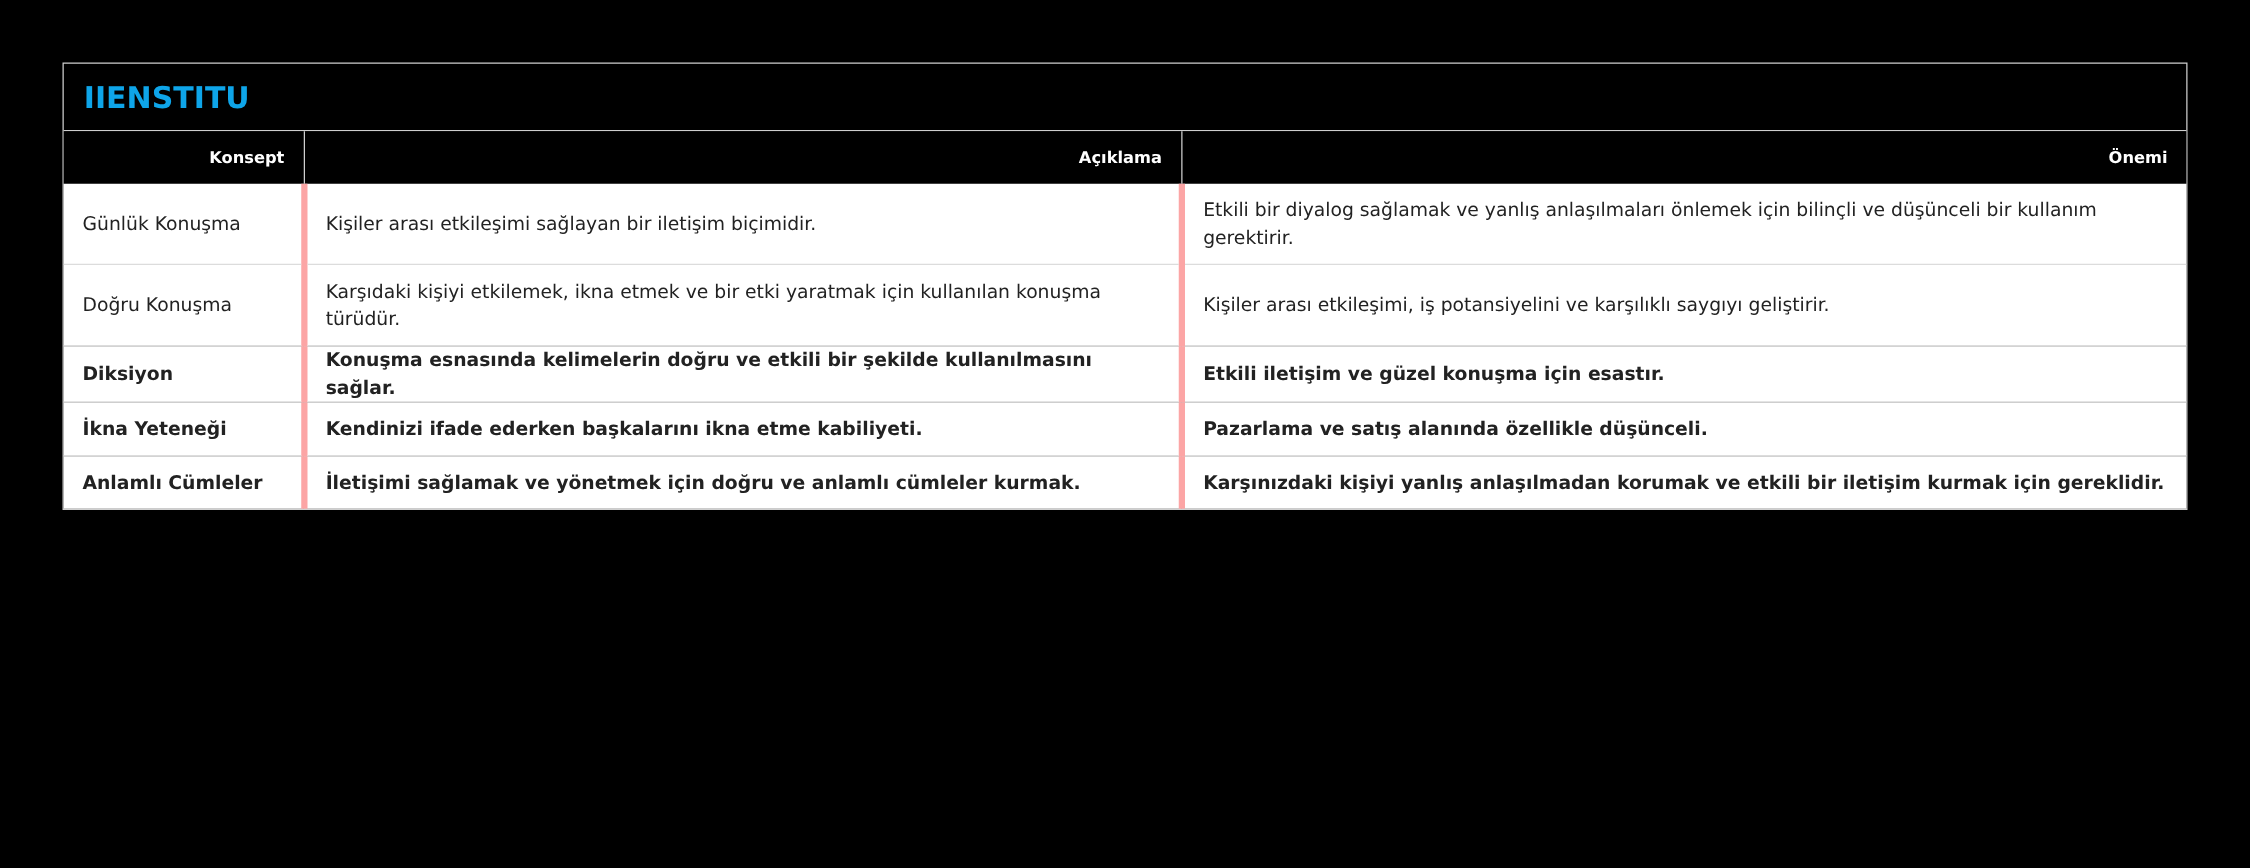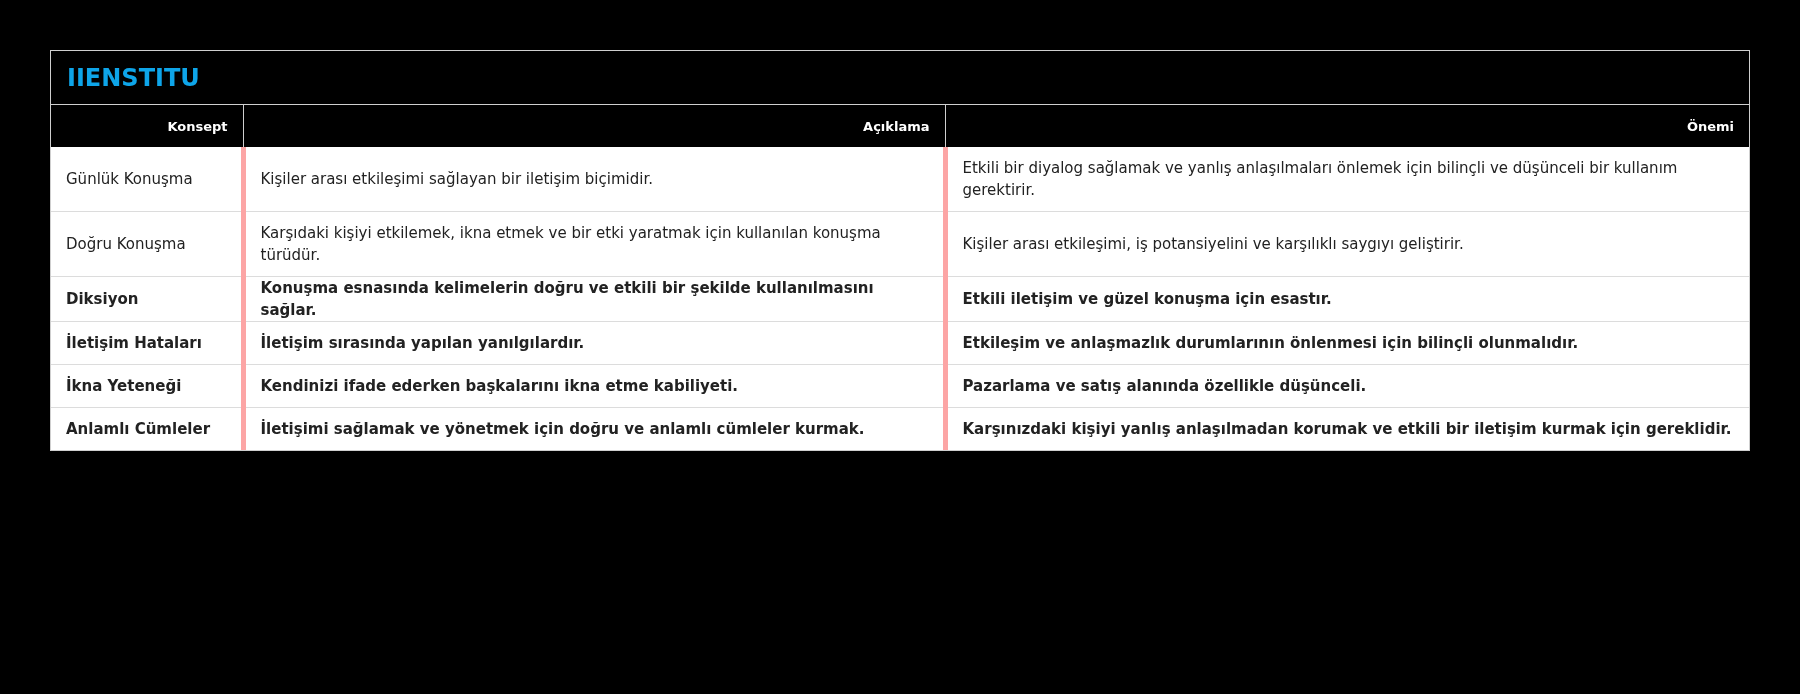--- a/index.html
+++ b/index.html
@@ -66,25 +66,20 @@
         <td>Doğru Konuşma</td>
         <td>Karşıdaki kişiyi etkilemek, ikna etmek ve bir etki yaratmak için kullanılan konuşma türüdür.</td>
         <td>Kişiler arası etkileşimi, iş potansiyelini ve karşılıklı saygıyı geliştirir.</td>
       </tr>
       <tr class="r2">
         <td>Diksiyon</td>
         <td>Konuşma esnasında kelimelerin doğru ve etkili bir şekilde kullanılmasını sağlar.</td>
         <td>Etkili iletişim ve güzel konuşma için esastır.</td>
       </tr>
       <tr class="r2">
-        <td>İletişim Hataları</td>
-        <td>İletişim sırasında yapılan yanılgılardır.</td>
-        <td>Etkileşim ve anlaşmazlık durumlarının önlenmesi için bilinçli olunmalıdır.</td>
-      </tr>
-      <tr class="r2">
         <td>İkna Yeteneği</td>
         <td>Kendinizi ifade ederken başkalarını ikna etme kabiliyeti.</td>
         <td>Pazarlama ve satış alanında özellikle düşünceli.</td>
       </tr>
       <tr class="r2">
         <td>Anlamlı Cümleler</td>
         <td>İletişimi sağlamak ve yönetmek için doğru ve anlamlı cümleler kurmak.</td>
         <td>Karşınızdaki kişiyi yanlış anlaşılmadan korumak ve etkili bir iletişim kurmak için gereklidir.</td>
       </tr>
     </tbody>

